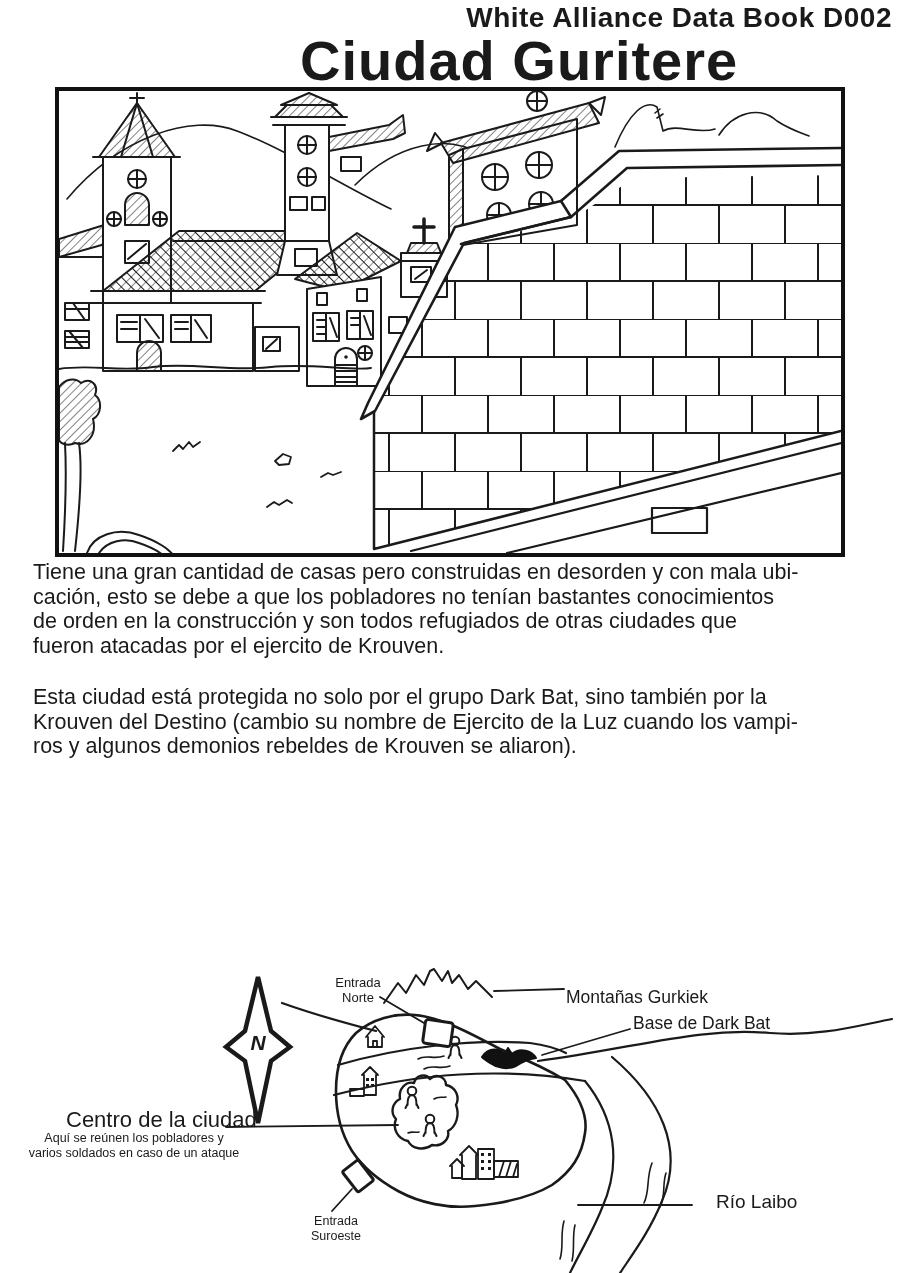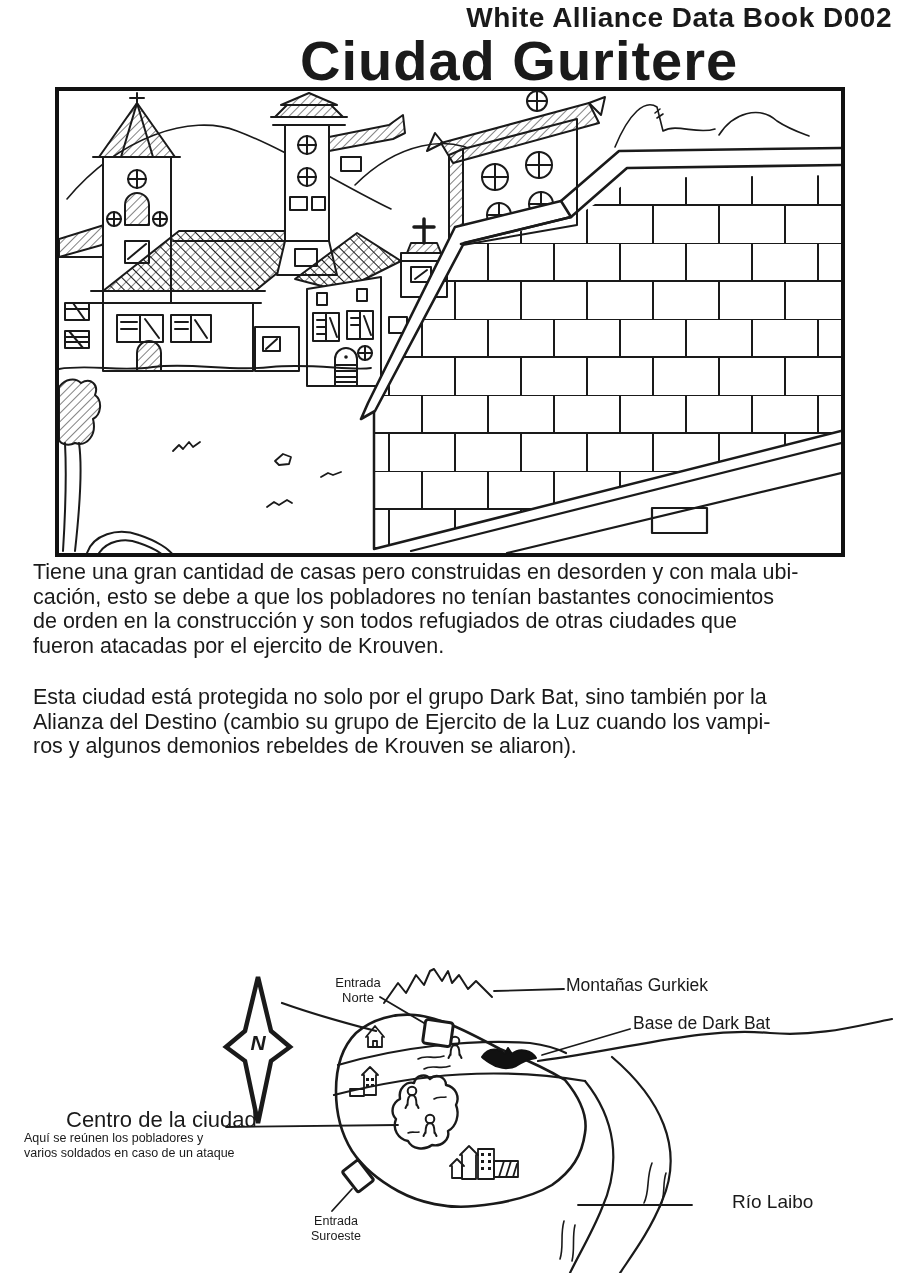--- a/index.html
+++ b/index.html
@@ -10,26 +10,26 @@
   .page-title{position:absolute;top:28px;left:300px;margin:0;font-size:56px;
               font-weight:bold;letter-spacing:1px;}
   .illustration{position:absolute;top:87px;left:55px;width:782px;height:462px;
                 border:4px solid #111;background:#fff;}
   .paras{position:absolute;top:560px;left:33px;width:842px;}
   .paras p{margin:0 0 27px 0;font-size:21.5px;line-height:24.5px;white-space:pre-line;}
   .map{position:absolute;top:963px;left:0;width:900px;height:310px;}
   .map svg{position:absolute;left:0;top:0;}
   .maplbl{position:absolute;white-space:pre-line;line-height:1.18;}
   .lbl-entrada-norte{left:320px;top:12px;width:76px;text-align:center;font-size:13px;}
-  .lbl-montanas{left:566px;top:12px;font-size:17.5px;}
+  .lbl-montanas{left:566px;top:24px;font-size:17.5px;}
   .lbl-base{left:633px;top:50px;font-size:17.5px;}
   .lbl-centro{left:66px;top:144px;font-size:22px;}
-  .lbl-centro-caption{left:24px;top:168px;width:220px;text-align:left;font-size:12.5px;}
+  .lbl-centro-caption{left:24px;top:168px;width:220px;text-align:center;font-size:12.5px;}
   .lbl-entrada-suroeste{left:298px;top:251px;width:76px;text-align:center;font-size:12.5px;}
-  .lbl-rio{left:732px;top:228px;font-size:19px;}
+  .lbl-rio{left:716px;top:228px;font-size:19px;}
   .lbl-compass{left:241px;top:68px;width:34px;text-align:center;font-size:21px;
                font-style:italic;font-weight:bold;}
   .ink{stroke:#1a1a1a;fill:none;stroke-width:2;stroke-linecap:round;stroke-linejoin:round;}
 </style>
 </head>
 <body>
 
 <div class="page">
 
   <div class="book-header">White Alliance Data Book D002</div>
@@ -203,21 +203,21 @@
       </g>
     </svg>
   </div>
 
   <div class="paras">
     <p>Tiene una gran cantidad de casas pero construidas en desorden y con mala ubi-
 cación, esto se debe a que los pobladores no tenían bastantes conocimientos
 de orden en la construcción y son todos refugiados de otras ciudades que
 fueron atacadas por el ejercito de Krouven.</p>
     <p>Esta ciudad está protegida no solo por el grupo Dark Bat, sino también por la
-Alianza del Destino (cambio su grupo de Ejercito de la Luz cuando los vampi-
+Krouven del Destino (cambio su nombre de Ejercito de la Luz cuando los vampi-
 ros y algunos demonios rebeldes de Krouven se aliaron).</p>
   </div>
 
   <div class="map">
     <svg width="900" height="310" viewBox="0 0 900 310">
       <g class="ink">
         <g>
           <path d="M258,14 L271,68 L290,84 L271,98 L258,160 L245,98 L226,84 L245,68 Z" fill="#fff" stroke-width="4.5" stroke-linejoin="miter"></path>
         </g>
 

